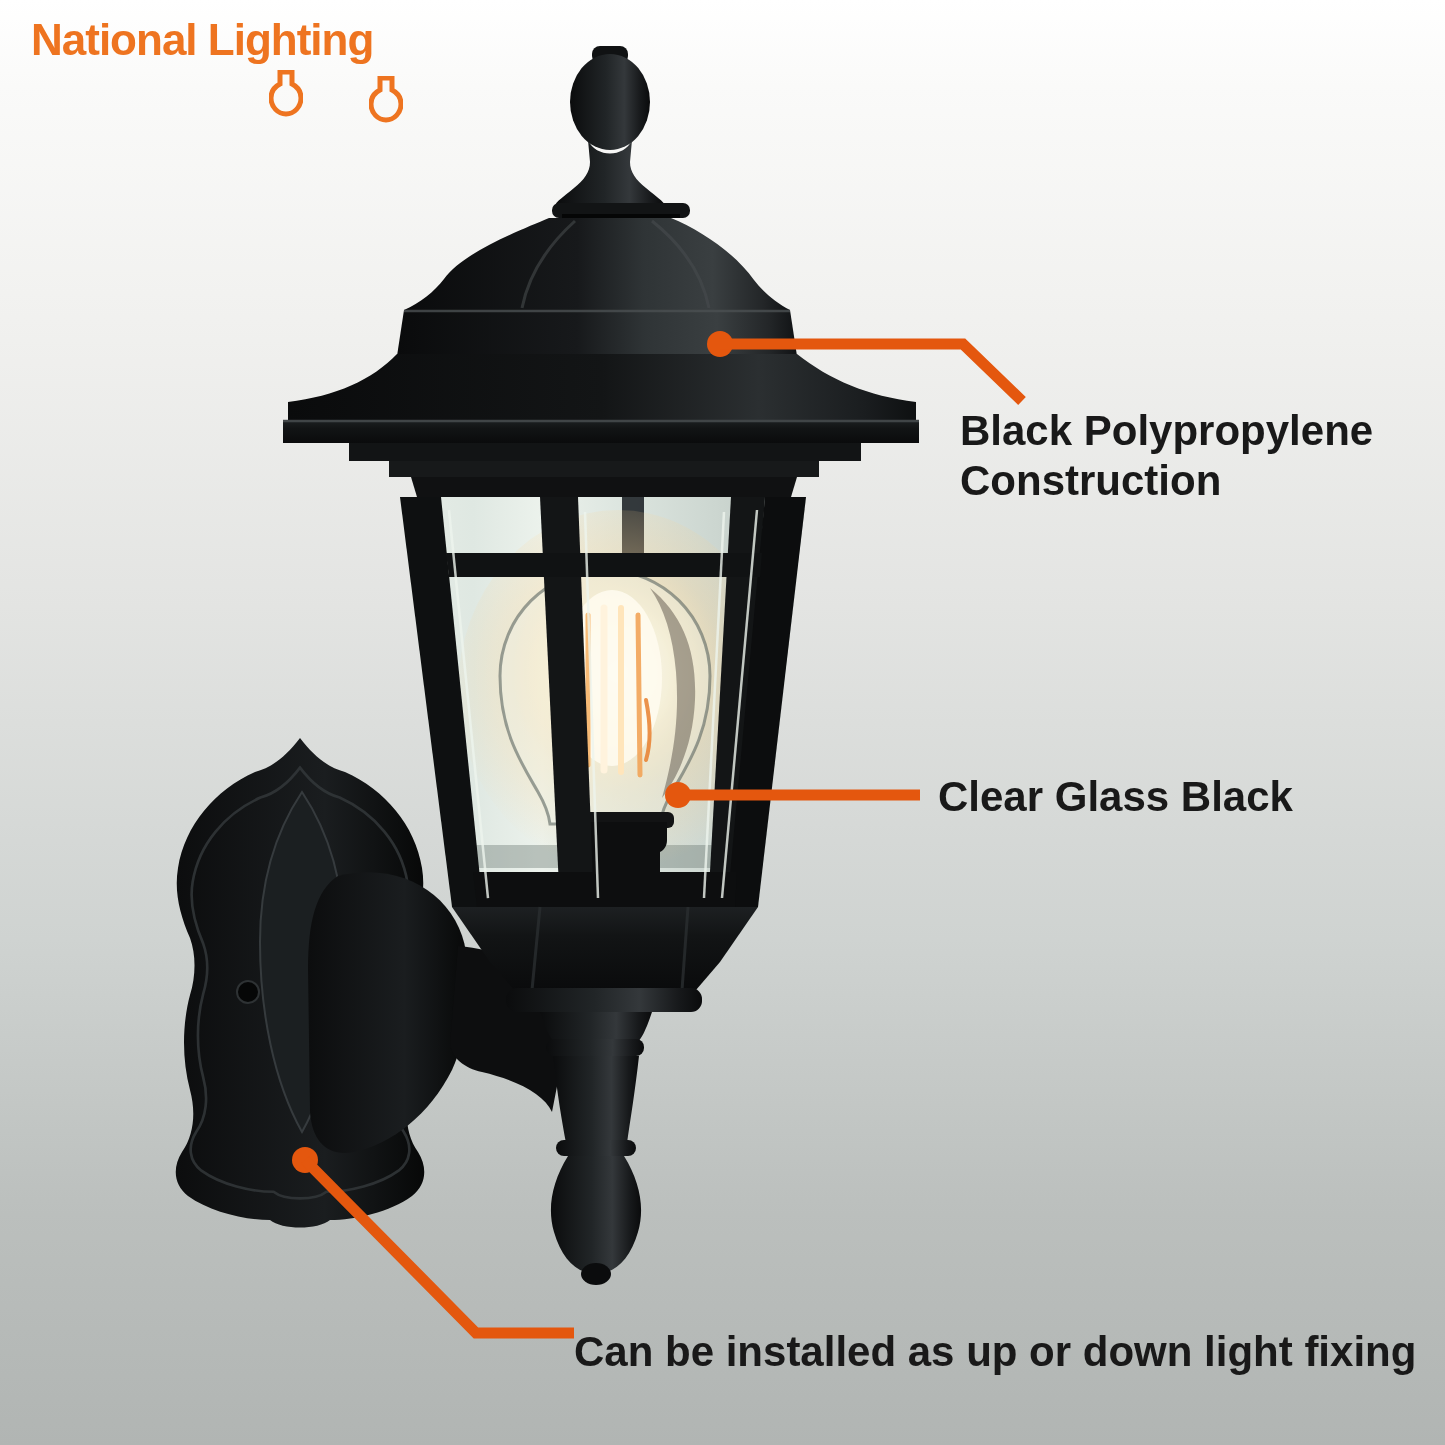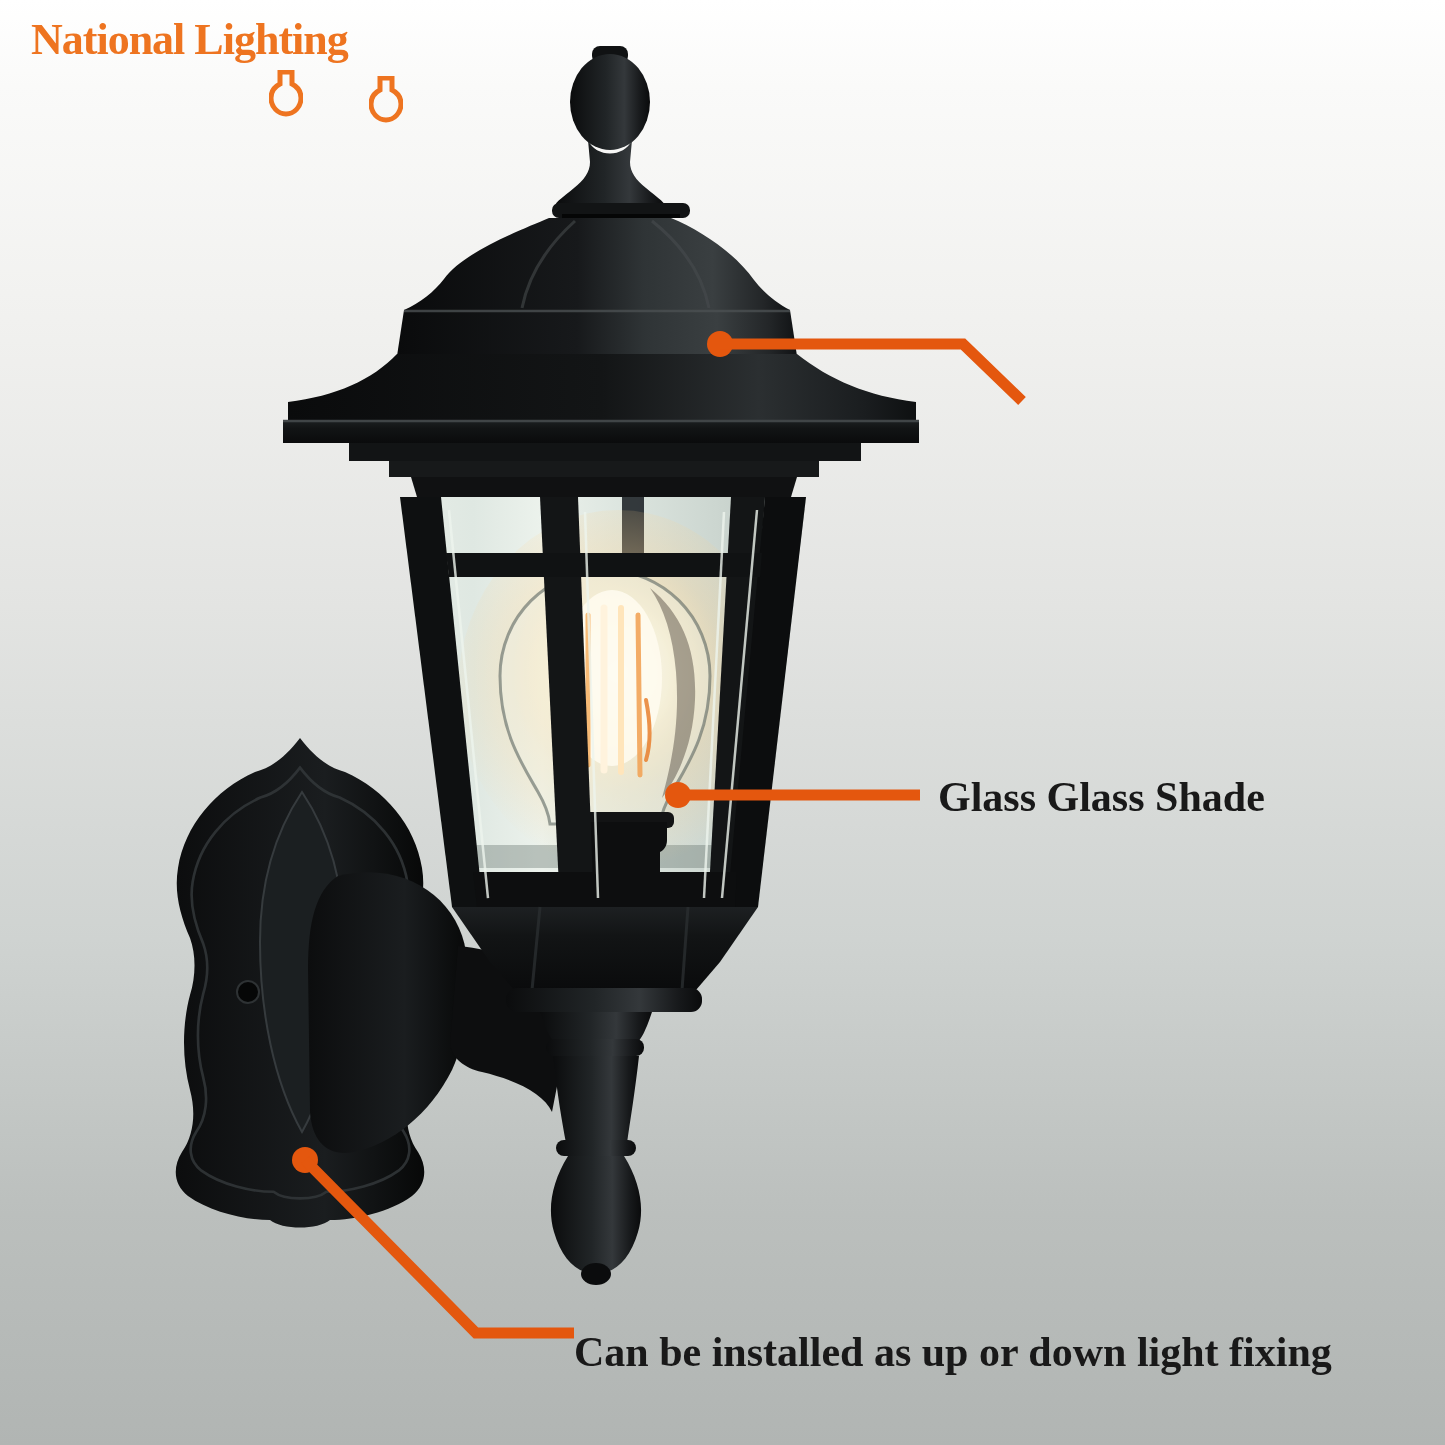--- a/index.html
+++ b/index.html
@@ -1,20 +1,20 @@
 <!DOCTYPE html>
 <html style="--logo-orange: #ee7420; --ann-text: #191919; --callout-orange: #e4570e;"><head>
 <meta charset="utf-8">
 <style>
   html,body{margin:0;padding:0;background:#888;}
   .stage{
     position:relative;
     width:1445px;height:1445px;
     overflow:hidden;
-    font-family:Liberation Serif, serif;
+    font-family:Liberation Sans, sans-serif;
     background:linear-gradient(180deg,#ffffff 0%,#fafaf9 6%,#f1f1ef 22%,#e3e4e2 42%,#cfd3d1 65%,#bbbfbd 84%,#b1b5b3 100%);
   }
   
   .logo{
     position:absolute;left:31px;top:18px;height:90px;
     color:var(--logo-orange,#ee7420);
     font-size:44px;font-weight:bold;letter-spacing:-1px;line-height:44px;
     white-space:nowrap;
   }
   .logo .bulb{position:absolute;}
@@ -212,16 +212,20 @@
         <circle cx="678" cy="795" r="13" stroke="none"></circle>
         <line x1="678" y1="795" x2="920" y2="795" stroke-width="11"></line>
       </g>
       <g>
         <circle cx="305" cy="1160" r="13" stroke="none"></circle>
         <polyline points="305,1160 476,1333 574,1333" fill="none" stroke-width="11"></polyline>
       </g>
     </g>
   </svg>
 
-  <div class="ann ann2">Glass Glass Shade</div>
+  <div class="ann ann1">
+    <div>Black Polypropylene</div>
+    <div>Construction</div>
+  </div>
+  <div class="ann ann2">Clear Glass Black</div>
   <div class="ann ann3">Can be installed as up or down light fixing</div>
 
 </div>
 
 </body></html>

